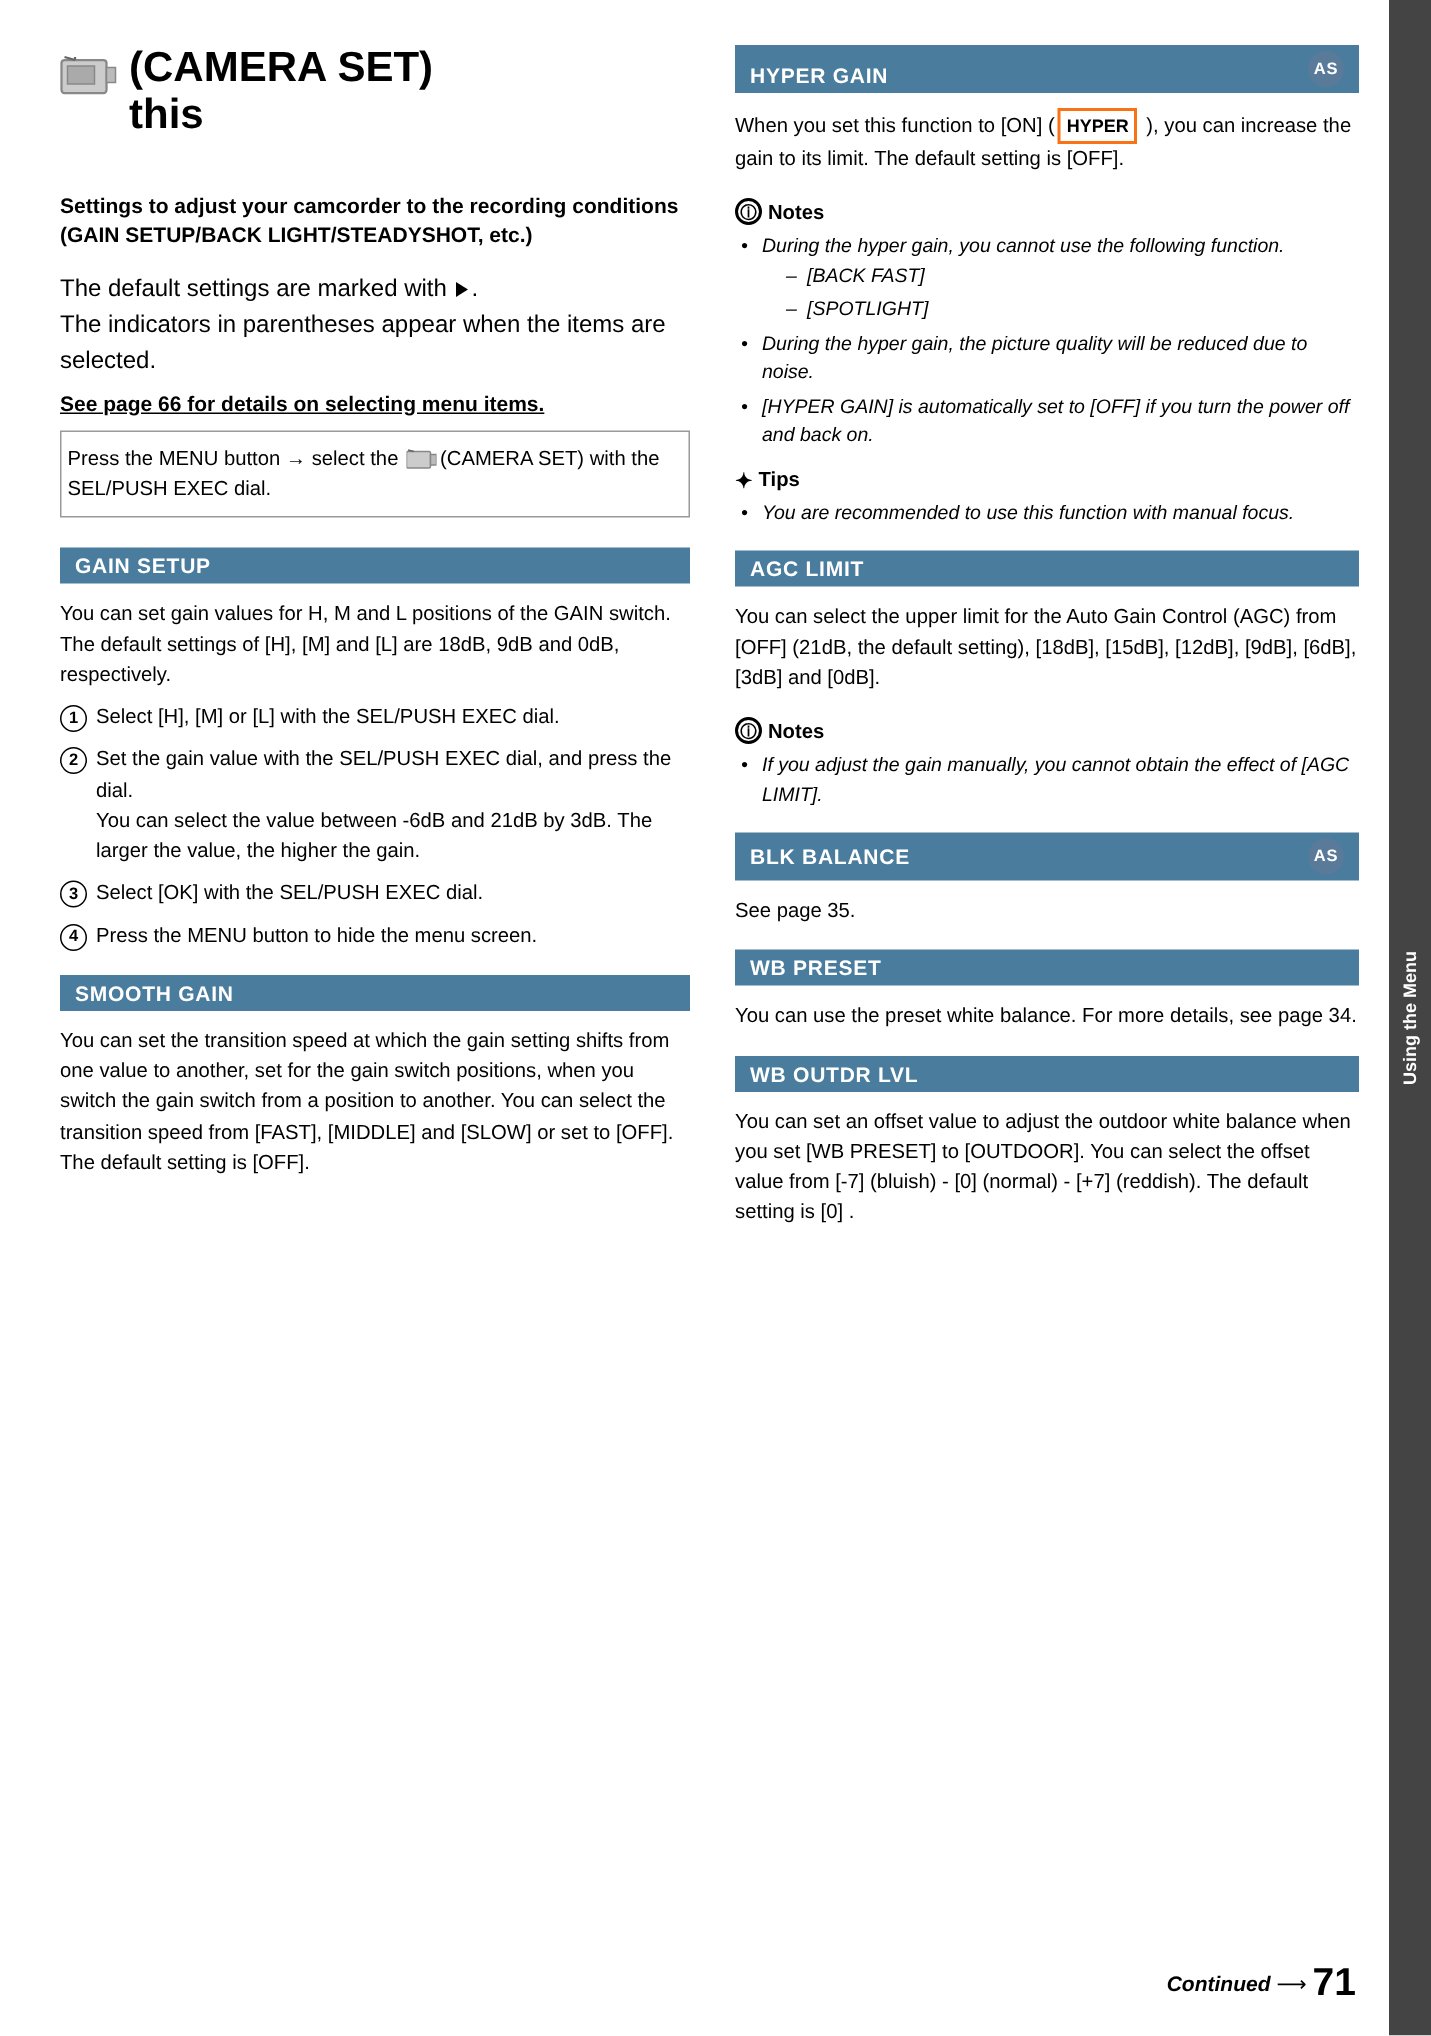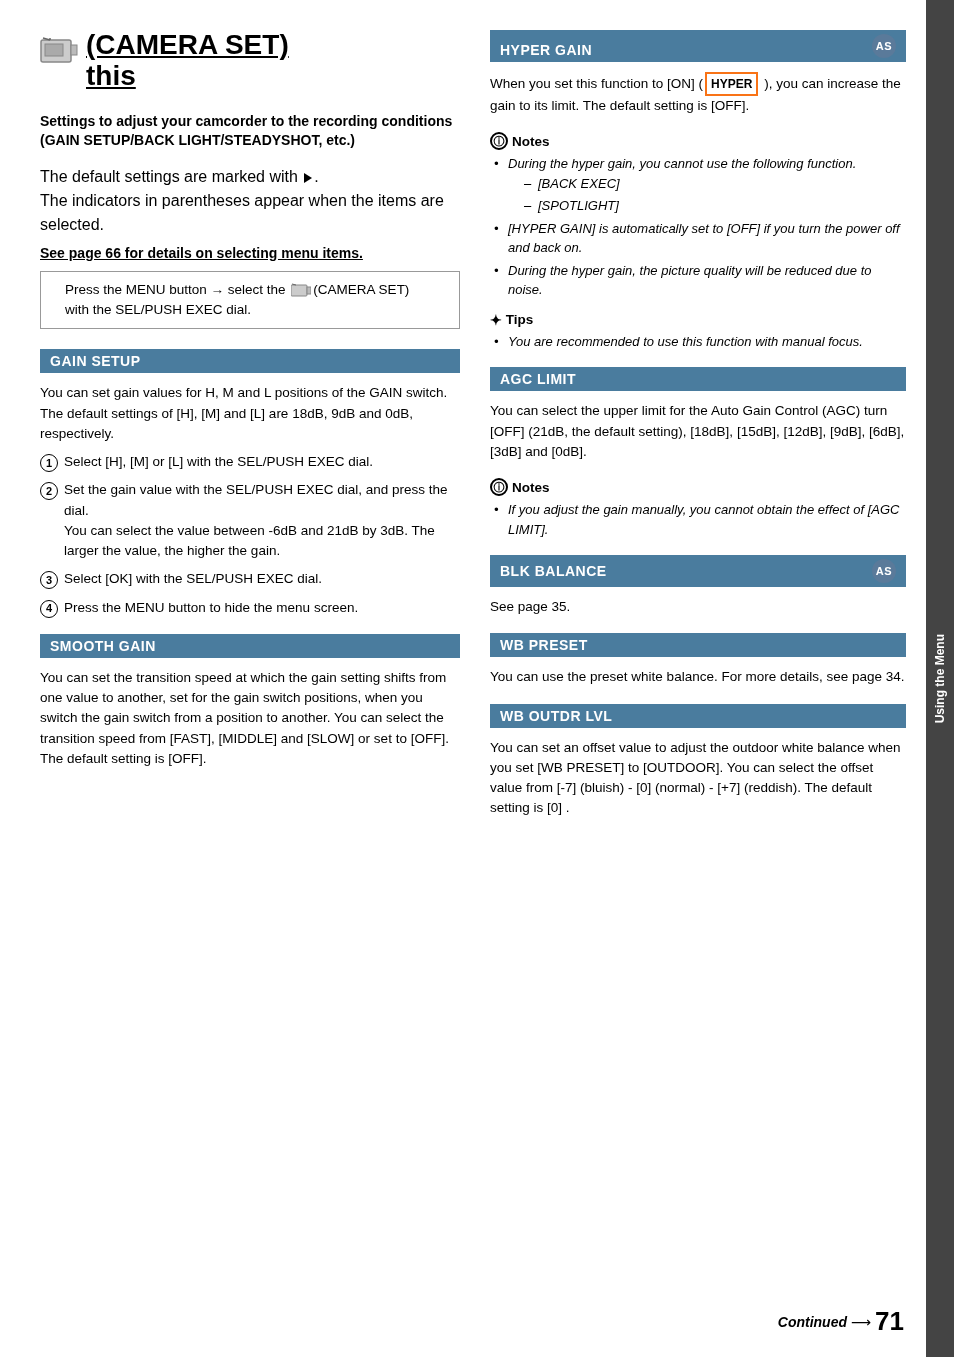--- a/index.html
+++ b/index.html
@@ -48,22 +48,21 @@
       color: #fff;
       font-size: 12px;
       font-weight: bold;
       writing-mode: vertical-rl;
       transform: rotate(180deg);
       white-space: nowrap;
     }
 
     
     .page-title-block {
-      margin-bottom: 18px;
-      text-decoration: underline;
+      margin-bottom: 34px;
     }
 
     h1 {
       font-size: 30px;
       font-weight: bold;
       line-height: 1.1;
       margin-bottom: 2px;
       font-family: Arial, Helvetica, sans-serif;
     }
 
@@ -92,21 +91,21 @@
 
     .see-page-bold {
       font-weight: bold;
       font-size: 14px;
       margin-bottom: 10px;
       text-decoration: underline;
     }
 
     .instruction-box {
       border: 1px solid #999;
-      padding: 8px 24px;
+      padding: 8px 4px;
       font-size: 13.5px;
       line-height: 1.5;
       margin-bottom: 20px;
       background: #fff;
     }
 
     
     .section-header {
       background: #4a7c9e;
       color: #fff;
@@ -376,43 +375,43 @@
 
         <div class="notes-section">
           <div class="notes-title">
             <span class="notes-icon">ⓘ</span>
             <strong>Notes</strong>
           </div>
           <ul class="bullet-list">
             <li>
               During the hyper gain, you cannot use the following function.
               <ul class="sub-list">
-                <li>[BACK EXEC]</li>
+                <li>[BACK FAST]</li>
                 <li>[SPOTLIGHT]</li>
               </ul>
             </li>
+            <li>During the hyper gain, the picture quality will be reduced due to noise.</li>
             <li>[HYPER GAIN] is automatically set to [OFF] if you turn the power off and back on.</li>
-            <li>During the hyper gain, the picture quality will be reduced due to noise.</li>
           </ul>
         </div>
 
         <div class="notes-section">
           <div class="notes-title">
             <span class="tips-icon">✦</span>
             <strong>Tips</strong>
           </div>
           <ul class="bullet-list">
             <li>You are recommended to use this function with manual focus.</li>
           </ul>
         </div>
       </div>
 
       <div style="margin-bottom:16px;">
         <div class="section-header">AGC LIMIT</div>
-        <div class="section-body">You can select the upper limit for the Auto Gain Control (AGC) turn [OFF] (21dB, the default setting), [18dB], [15dB], [12dB], [9dB], [6dB], [3dB] and [0dB].</div>
+        <div class="section-body">You can select the upper limit for the Auto Gain Control (AGC) from [OFF] (21dB, the default setting), [18dB], [15dB], [12dB], [9dB], [6dB], [3dB] and [0dB].</div>
         <div class="notes-section">
           <div class="notes-title">
             <span class="notes-icon">ⓘ</span>
             <strong>Notes</strong>
           </div>
           <ul class="bullet-list">
             <li>If you adjust the gain manually, you cannot obtain the effect of [AGC LIMIT].</li>
           </ul>
         </div>
       </div>

